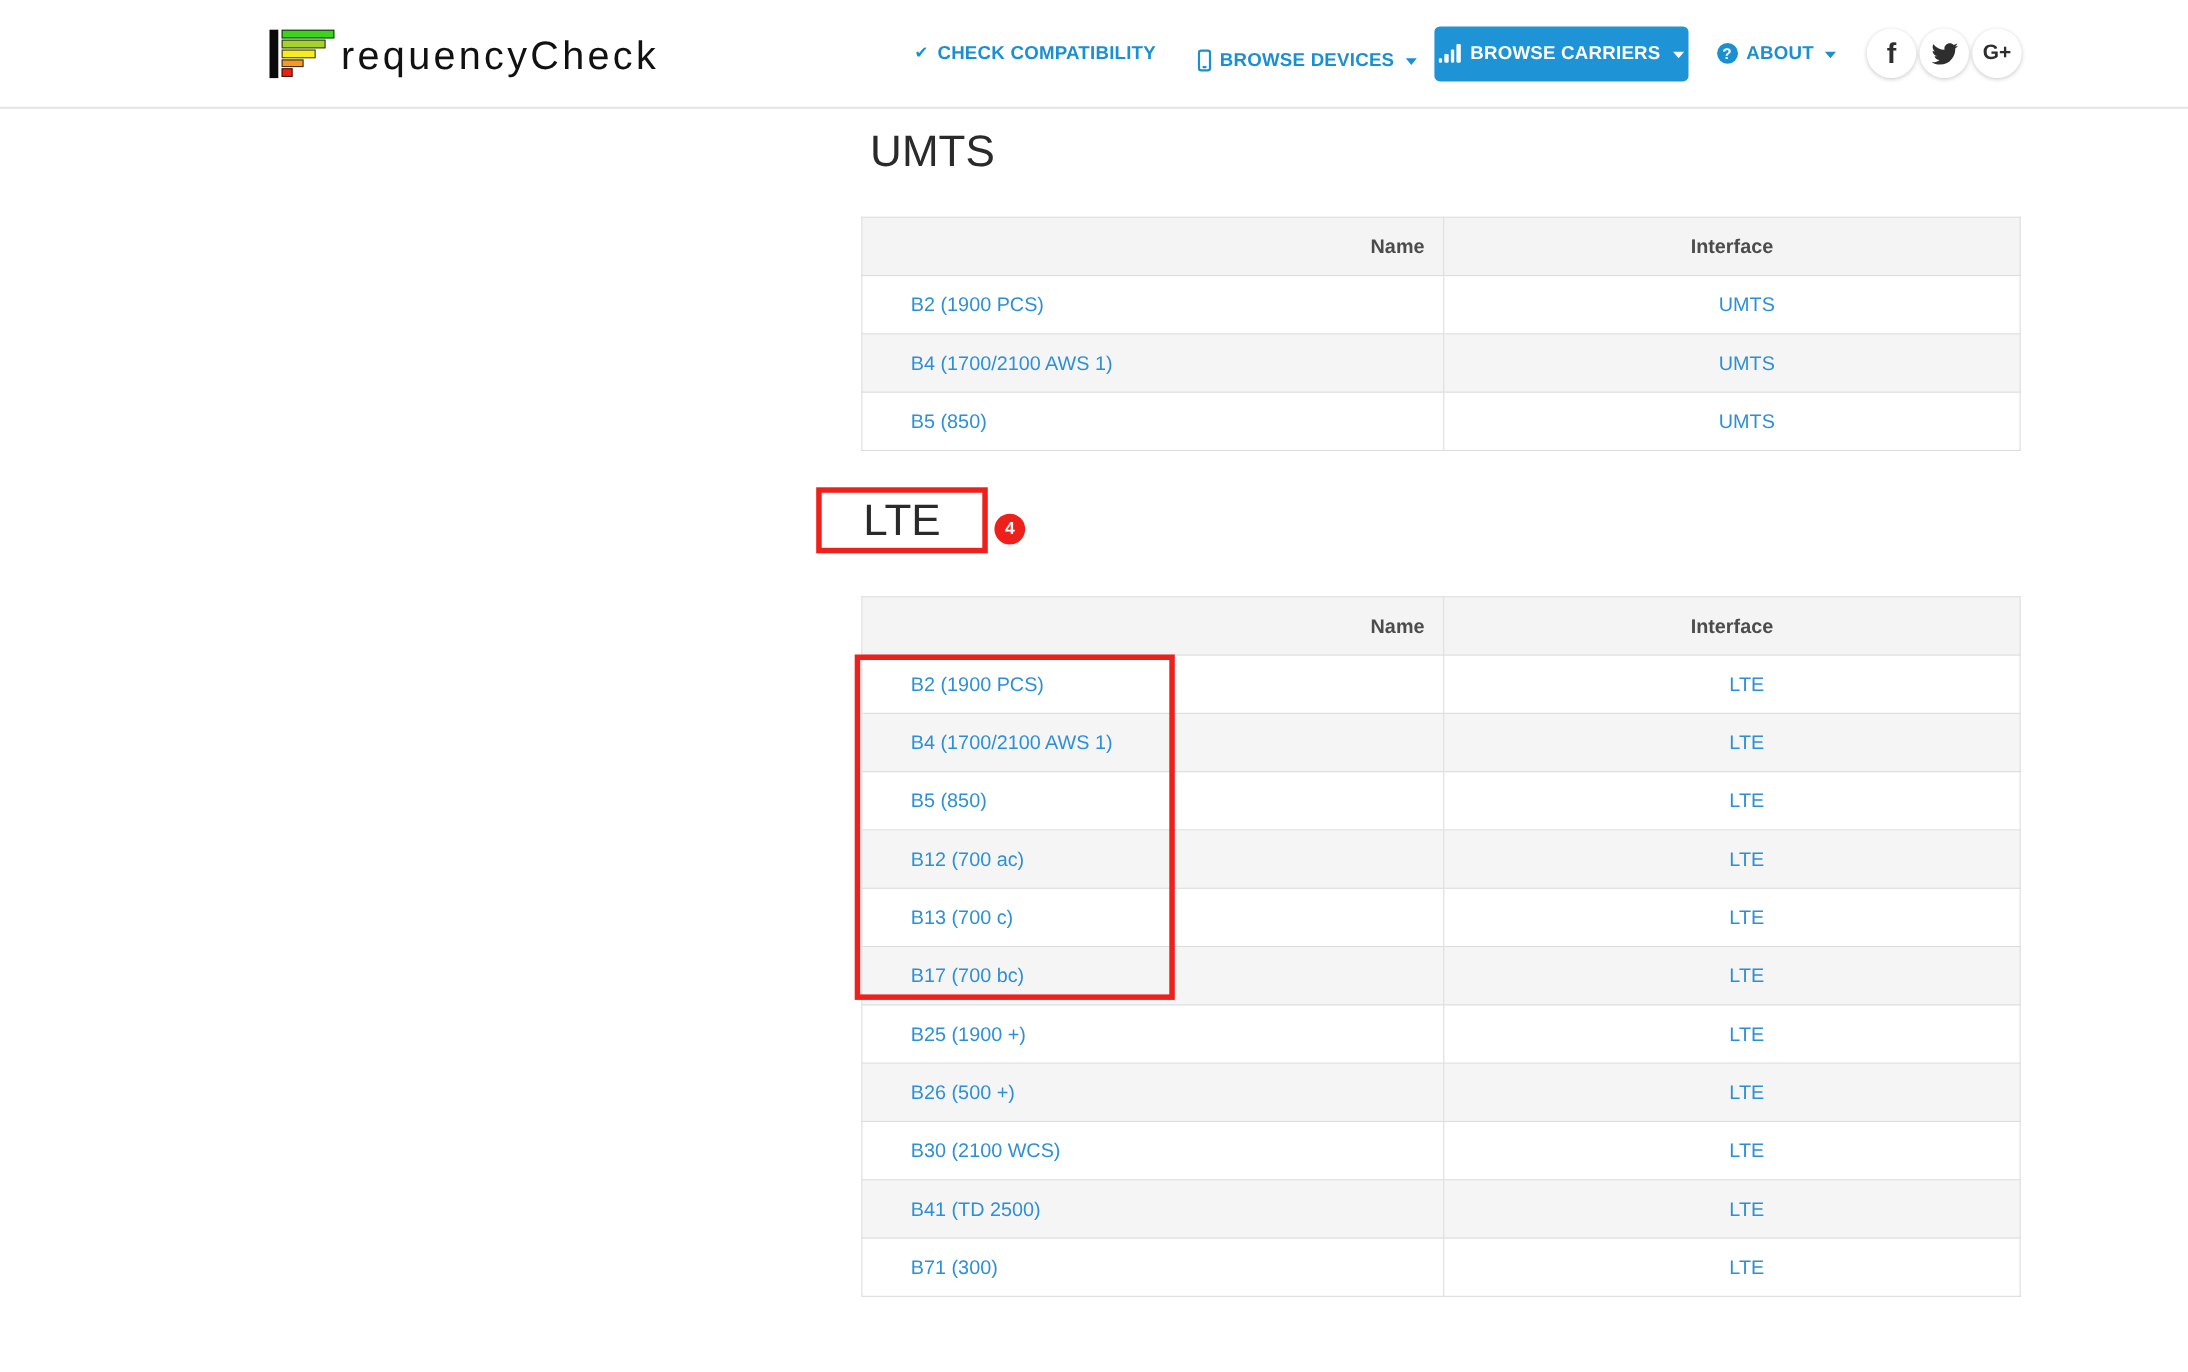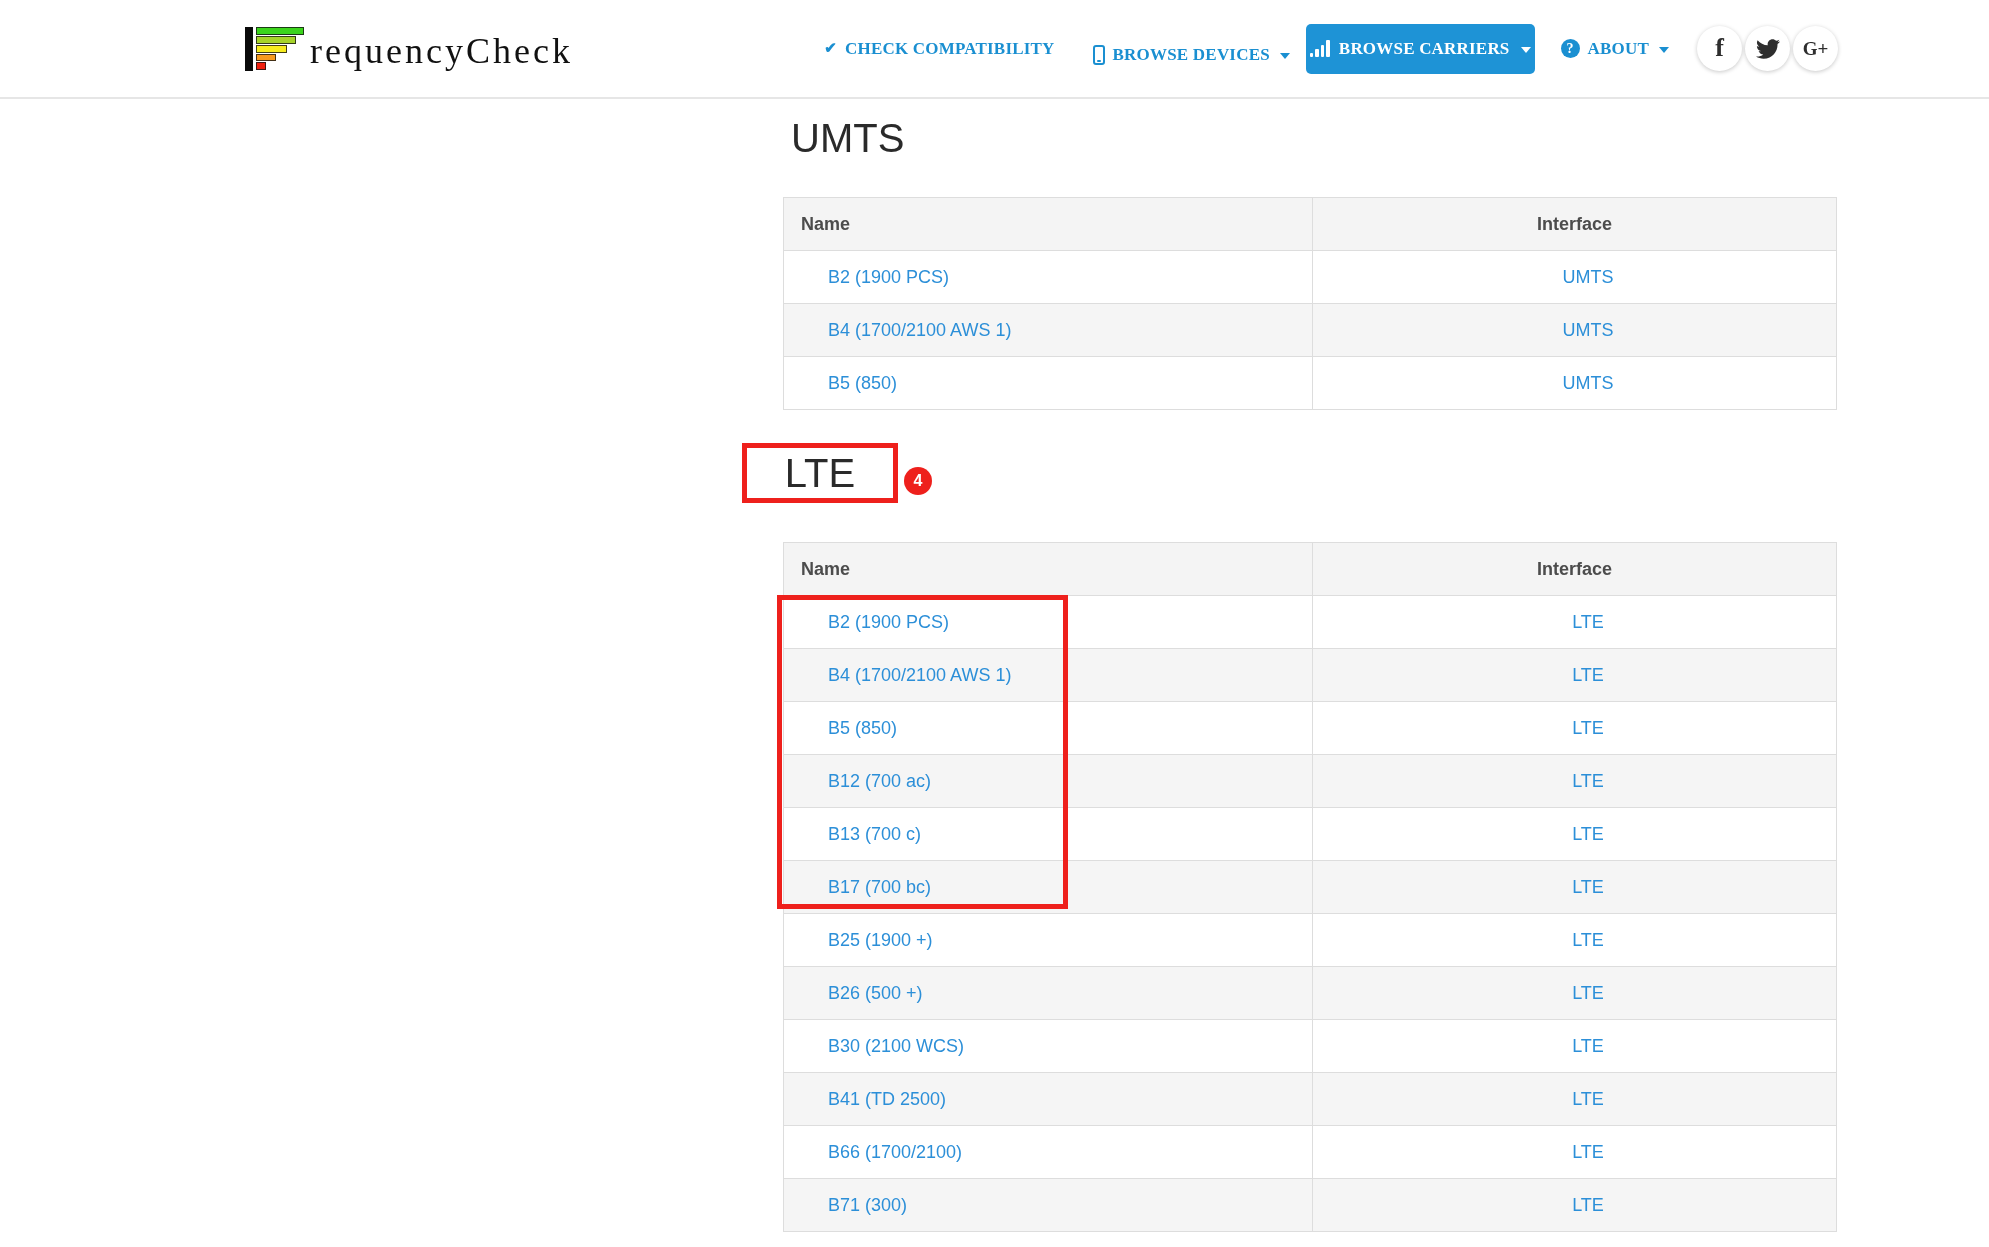--- a/index.html
+++ b/index.html
@@ -8,21 +8,21 @@
     position:relative;
     background:#ffffff;
     font-family:"Liberation Sans","DejaVu Sans",sans-serif;
     overflow:hidden;
   }
   a { text-decoration:none; cursor:pointer; }
 
   
   .navbar {
     position:absolute; top:0; left:0; width:1989px; height:99px;
-    background:#ffffff; border-bottom:2px solid #e6e6e6;font-family:Liberation Serif, serif;
+    background:#ffffff; border-bottom:2px solid #e6e6e6;
   }
   .logo {
     position:absolute; left:245px; top:0; height:97px;
     display:flex; align-items:center;
   }
   .logo-icon { position:relative; width:64px; height:44px; display:inline-block; }
   .logo-icon .stem { position:absolute; left:0; top:0; width:8px; height:44px; background:#0a0a0a; }
   .logo-icon .bar { position:absolute; left:11px; border:1px solid rgba(20,20,20,.8); }
   .logo-icon .b1 { top:0;  width:48px; height:8px; background:#3bd41c; }
   .logo-icon .b2 { top:9px;  width:40px; height:8px; background:#a6d32a; }
@@ -98,21 +98,21 @@
     position:absolute; left:783px; width:1054px;
     border-collapse:collapse; background:#ffffff; font-size:18px;
     border:1px solid #dddddd;
   }
   .umts-table { top:197px; }
   .lte-table  { top:542px; }
   .band-table th, .band-table td {
     border:1px solid #dddddd; height:53px; padding:0 17px;
   }
   .band-table th {
-    background:#f4f4f4; color:#4c4c4c; font-weight:700; text-align:left; font-size:18px;
+    background:#f4f4f4; color:#4c4c4c; font-weight:700; text-align:right; font-size:18px;
   }
   .band-table th.center, .band-table td.center { text-align:center; }
   .band-table th:first-child { width:529px; }
   .band-table tbody tr:nth-child(even) { background:#f5f5f5; }
   .band-table a { color:#2c8fd8;margin-left:27px; }
 
   
   .lte-heading-box {
     position:absolute; left:742px; top:443px; width:156px; height:60px;
     border:5px solid #ee201c; z-index:5;
@@ -263,23 +263,19 @@
     </tr>
     <tr>
       <td><a>B30 (2100 WCS)</a></td>
       <td class="center"><a>LTE</a></td>
     </tr>
     <tr>
       <td><a>B41 (TD 2500)</a></td>
       <td class="center"><a>LTE</a></td>
     </tr>
     <tr>
-      <td><a>B66 (1700/2100)</a></td>
-      <td class="center"><a>LTE</a></td>
-    </tr>
-    <tr>
       <td><a>B71 (300)</a></td>
       <td class="center"><a>LTE</a></td>
     </tr>
   </tbody>
 </table>
 
 <div class="annotation-rows-box"></div>
 
 </body></html>

